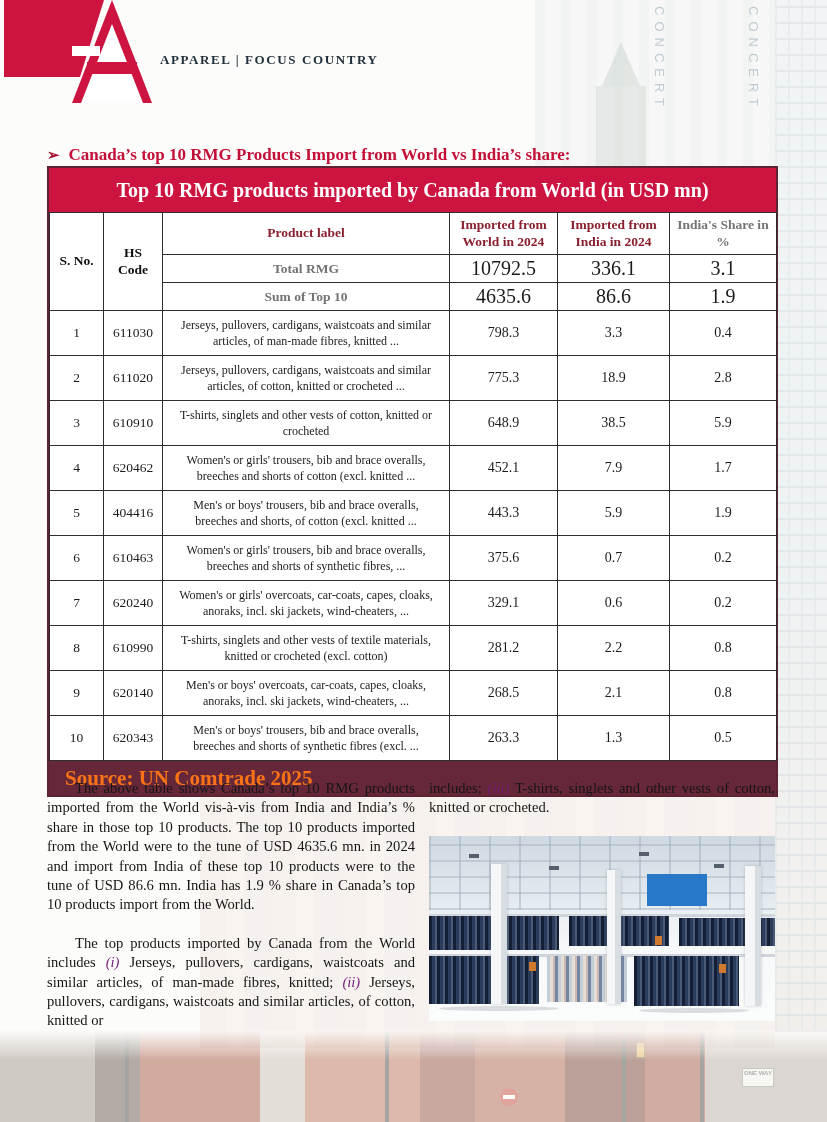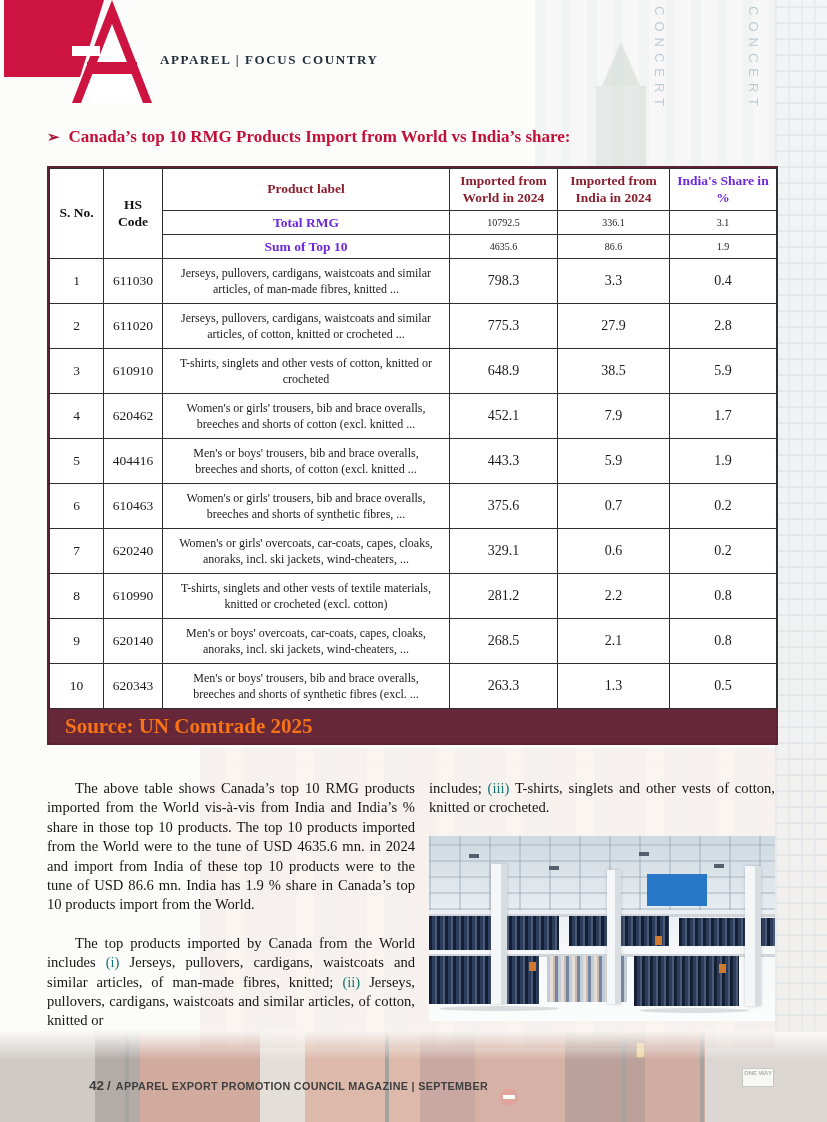--- a/index.html
+++ b/index.html
@@ -38,48 +38,48 @@
   .trafficlight{position:absolute;width:7px;height:14px;background:#e2a438;border:1px solid #7a5a1d;}
 
   
   .logo-block{position:absolute;left:4px;top:0;width:100px;height:77px;background:#cd1440;
     clip-path:polygon(0 0,100% 0,76% 100%,0 100%);}
   .logo-a{position:absolute;left:62px;top:0;width:96px;height:103px;}
   .masthead{position:absolute;left:160px;top:52px;font-size:13px;font-weight:600;
     letter-spacing:1.6px;color:#22303c;}
 
   
-  .heading{position:absolute;left:47px;top:127px;width:720px;font-size:17px;font-weight:bold;color:#c31039;}
+  .heading{position:absolute;left:47px;top:145px;width:720px;font-size:17px;font-weight:bold;color:#c31039;}
   .heading .bullet{margin-right:9px;font-size:15px;color:#a81034;}
 
   
   .doc-table{position:absolute;left:47px;top:166px;width:727px;border:2px solid #5d2333;background:#fff;}
   .tbl-title{height:44px;line-height:44px;background:#cd1440;color:#ffffff;text-align:center;
     font-size:20px;font-weight:bold;}
   table.grid{width:100%;border-collapse:collapse;table-layout:fixed;background:#fff;}
   table.grid td{border:1px solid #2e2e2e;text-align:center;vertical-align:middle;padding:2px 6px;
     font-size:14px;overflow:hidden;}
   tr.hdr td{height:37px;font-weight:bold;font-size:13.5px;line-height:1.25;}
-  td.c-black{color:#111;} td.c-maroon{color:#8a1f2e;} td.c-orange{color:#6d28d9;}
-  tr.sum td{height:19px;font-size:10px;}
+  td.c-black{color:#111;} td.c-maroon{color:#8a1f2e;} td.c-orange{color:#737373;}
+  tr.sum td{height:19px;font-size:20px;}
   tr.sum td.lbl{font-weight:bold;font-size:13.5px;}
   tr.prod td{height:40px;}
   tr.prod td.plabel{font-size:12px;line-height:1.35;padding:2px 8px;}
   tr.prod td.num{font-size:14px;margin-top:36px;}
   tr.prod td.sno,tr.prod td.hs{font-size:13.5px;}
   .tbl-source{height:34px;line-height:34px;background:#662838;color:#f97316;font-weight:bold;
     font-size:21px;padding-left:16px;}
 
   
   .col{position:absolute;top:779px;text-align:justify;font-size:14.6px;line-height:19.4px;color:#151515;}
   .col-left{left:47px;width:368px;}
   .col-right{left:429px;width:346px;}
   .col p{margin:0 0 19px 0;}
   .col p.indent{text-indent:28px;}
-  .col .red{color:#0f766e;}
+  .col .red{color:#701a75;font-style:italic;}
 
   
   .photo{position:absolute;left:429px;top:836px;width:346px;height:185px;overflow:hidden;
     background:linear-gradient(180deg,#dde4ea 0%,#e9eef2 38%,#f6f8f9 60%,#fbfcfc 100%);}
   .ph{position:absolute;}
   .ceiling{left:0;top:0;width:100%;height:40%;
     background:repeating-linear-gradient(90deg,rgba(160,175,188,.5) 0 2px,transparent 2px 30px),
                repeating-linear-gradient(0deg,rgba(160,175,188,.45) 0 2px,transparent 2px 16px),
                linear-gradient(180deg,#cfd9e1,#e7edf1);}
   .light{width:10px;height:4px;background:#56606c;}
@@ -142,20 +142,21 @@
     <rect x="25" y="62" width="50" height="12" fill="#cd1440"></rect>
     <rect x="10" y="46" width="28" height="10" fill="#ffffff"></rect>
   </svg>
   <div class="masthead">APPAREL | FOCUS COUNTRY</div>
 
   <div class="heading">
     <span class="bullet">➢</span><span>Canada’s top 10 RMG Products Import from World vs India’s share:</span>
   </div>
 
   <div class="doc-table">
+    <div class="tbl-title">Top 10 RMG products imported by Canada from World (in USD mn)</div>
     <table class="grid">
       <colgroup>
         <col style="width:54px">
           <col style="width:59px">
           <col style="width:287px">
         <col style="width:108px">
           <col style="width:112px">
           <col style="width:107px">
       </colgroup>
       <tbody>
@@ -185,21 +186,21 @@
             <td class="plabel">Jerseys, pullovers, cardigans, waistcoats and similar articles, of man-made fibres, knitted ...</td>
             <td class="num">798.3</td>
             <td class="num">3.3</td>
             <td class="num">0.4</td>
           </tr>
           <tr class="prod">
             <td class="sno">2</td>
             <td class="hs">611020</td>
             <td class="plabel">Jerseys, pullovers, cardigans, waistcoats and similar articles, of cotton, knitted or crocheted ...</td>
             <td class="num">775.3</td>
-            <td class="num">27.9</td>
+            <td class="num">18.9</td>
             <td class="num">2.8</td>
           </tr>
           <tr class="prod">
             <td class="sno">3</td>
             <td class="hs">610910</td>
             <td class="plabel">T-shirts, singlets and other vests of cotton, knitted or crocheted</td>
             <td class="num">648.9</td>
             <td class="num">38.5</td>
             <td class="num">5.9</td>
           </tr>
@@ -290,17 +291,14 @@
     <div class="ph pillar" style="left:62px;top:28px;width:16px;height:140px"></div>
     <div class="ph pillar" style="left:178px;top:34px;width:14px;height:134px"></div>
     <div class="ph pillar" style="left:316px;top:30px;width:16px;height:140px"></div>
     <div class="ph tag" style="left:100px;top:126px"></div>
     <div class="ph tag" style="left:226px;top:100px"></div>
     <div class="ph tag" style="left:290px;top:128px"></div>
     <div class="ph floorshadow" style="left:10px;top:170px;width:120px"></div>
     <div class="ph floorshadow" style="left:210px;top:172px;width:110px"></div>
   </div>
 
-  <div class="footer">
-    <span class="pg">42</span><span class="sl">/</span><span class="ft">APPAREL EXPORT PROMOTION COUNCIL MAGAZINE | SEPTEMBER</span>
-  </div>
 
 </div>
 
 </body></html>

